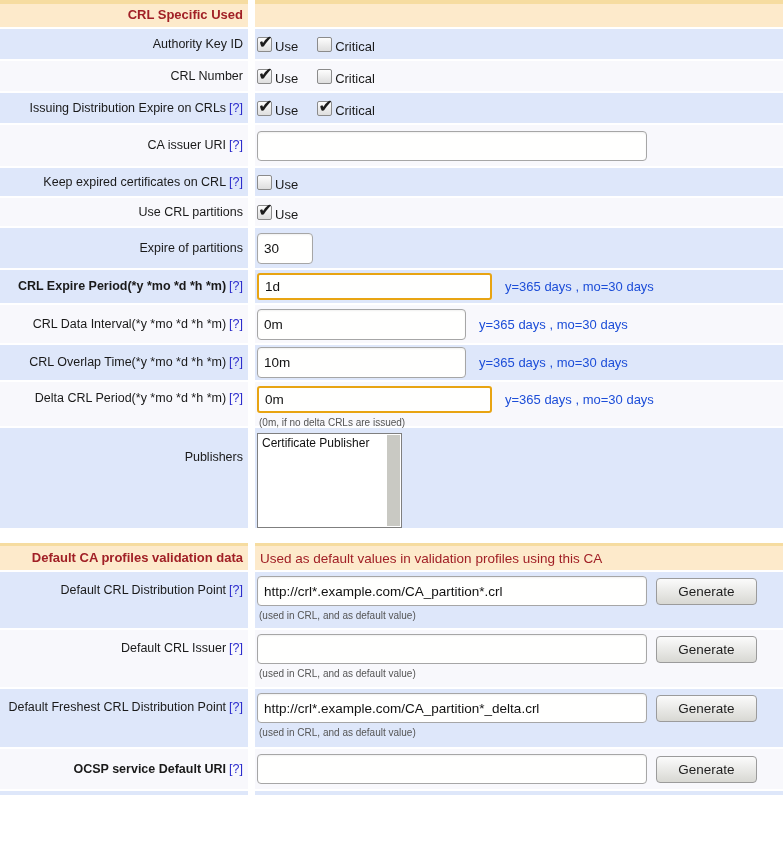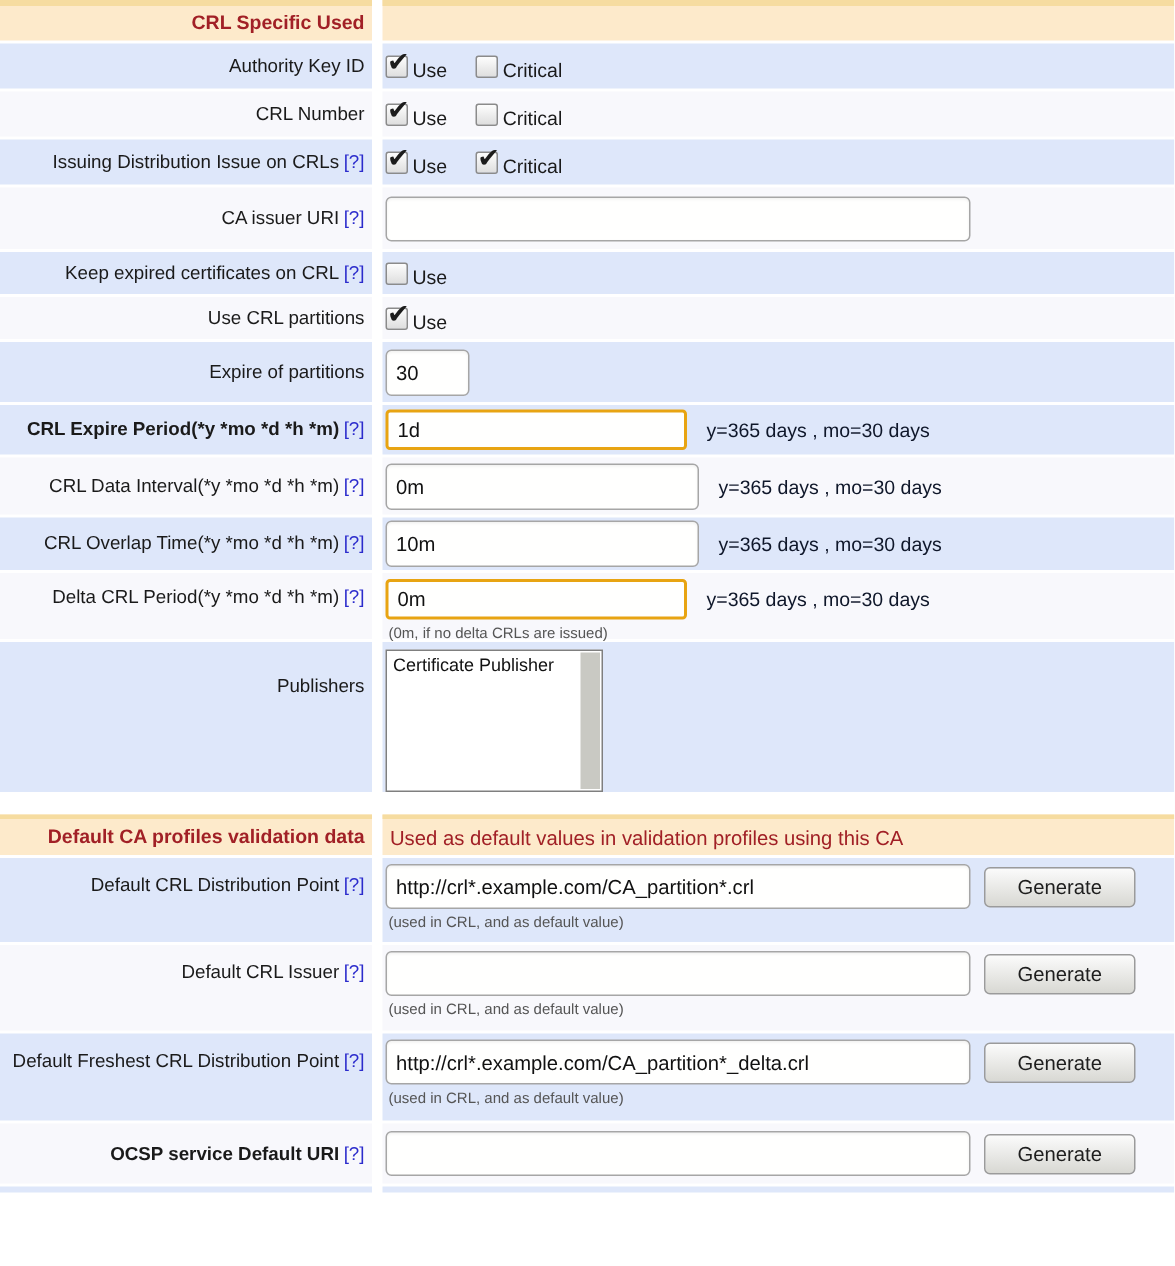--- a/index.html
+++ b/index.html
@@ -48,22 +48,22 @@
   .cblab{margin-right:19px;font-size:13px;position:relative;top:2px;}
   
   .txt{
     box-sizing:border-box;border:1px solid #A6A6A6;border-radius:4px;background:#FFFFFE;
     font-family:"Liberation Sans","DejaVu Sans",sans-serif;font-size:13.5px;
     padding:0 6px;color:#111;box-shadow:inset 0 1px 2px rgba(0,0,0,0.06);
   }
   .w390{width:390px;height:30px;}
   .w55{width:56px;height:31px;}
   .w207{width:209px;height:31px;}
-  .hl{border:2px solid #E8A412;border-radius:3px;width:201px;height:27px;box-shadow:none;}
-  .unote{font-size:13px;color:#0f172a;margin-left:13px;}
+  .hl{border:2px solid #E8A412;border-radius:3px;width:235px;height:27px;box-shadow:none;}
+  .unote{font-size:13px;color:#1d4ed8;margin-left:13px;}
   .small-note{font-size:10px;color:#555;margin-top:4px;margin-left:2px;}
   
   .listbox{
     width:145px;height:95px;box-sizing:border-box;border:1px solid #7F7F7F;background:#fff;
     position:relative;padding:1px 2px;overflow:hidden;
   }
   .listbox .opt{font-size:12px;color:#111;padding:1px 2px;white-space:nowrap;}
   .listbox .sbar{position:absolute;top:1px;bottom:1px;right:1px;width:13px;background:#C9C9C3;}
   
   .gen{
@@ -107,21 +107,21 @@
     <div class="fld">
       <span class="cb checked"></span>
       <span class="cblab">Use</span>
       <span class="cb"></span>
       <span class="cblab">Critical</span>
     </div>
   </div>
 
   <div class="row blue h30">
     <div class="lbl">
-      <span>Issuing Distribution Issue on CRLs</span>
+      <span>Issuing Distribution Expire on CRLs</span>
       <a class="help">[?]</a>
     </div>
     <div class="fld">
       <span class="cb checked"></span>
       <span class="cblab">Use</span>
       <span class="cb checked"></span>
       <span class="cblab">Critical</span>
     </div>
   </div>
 

